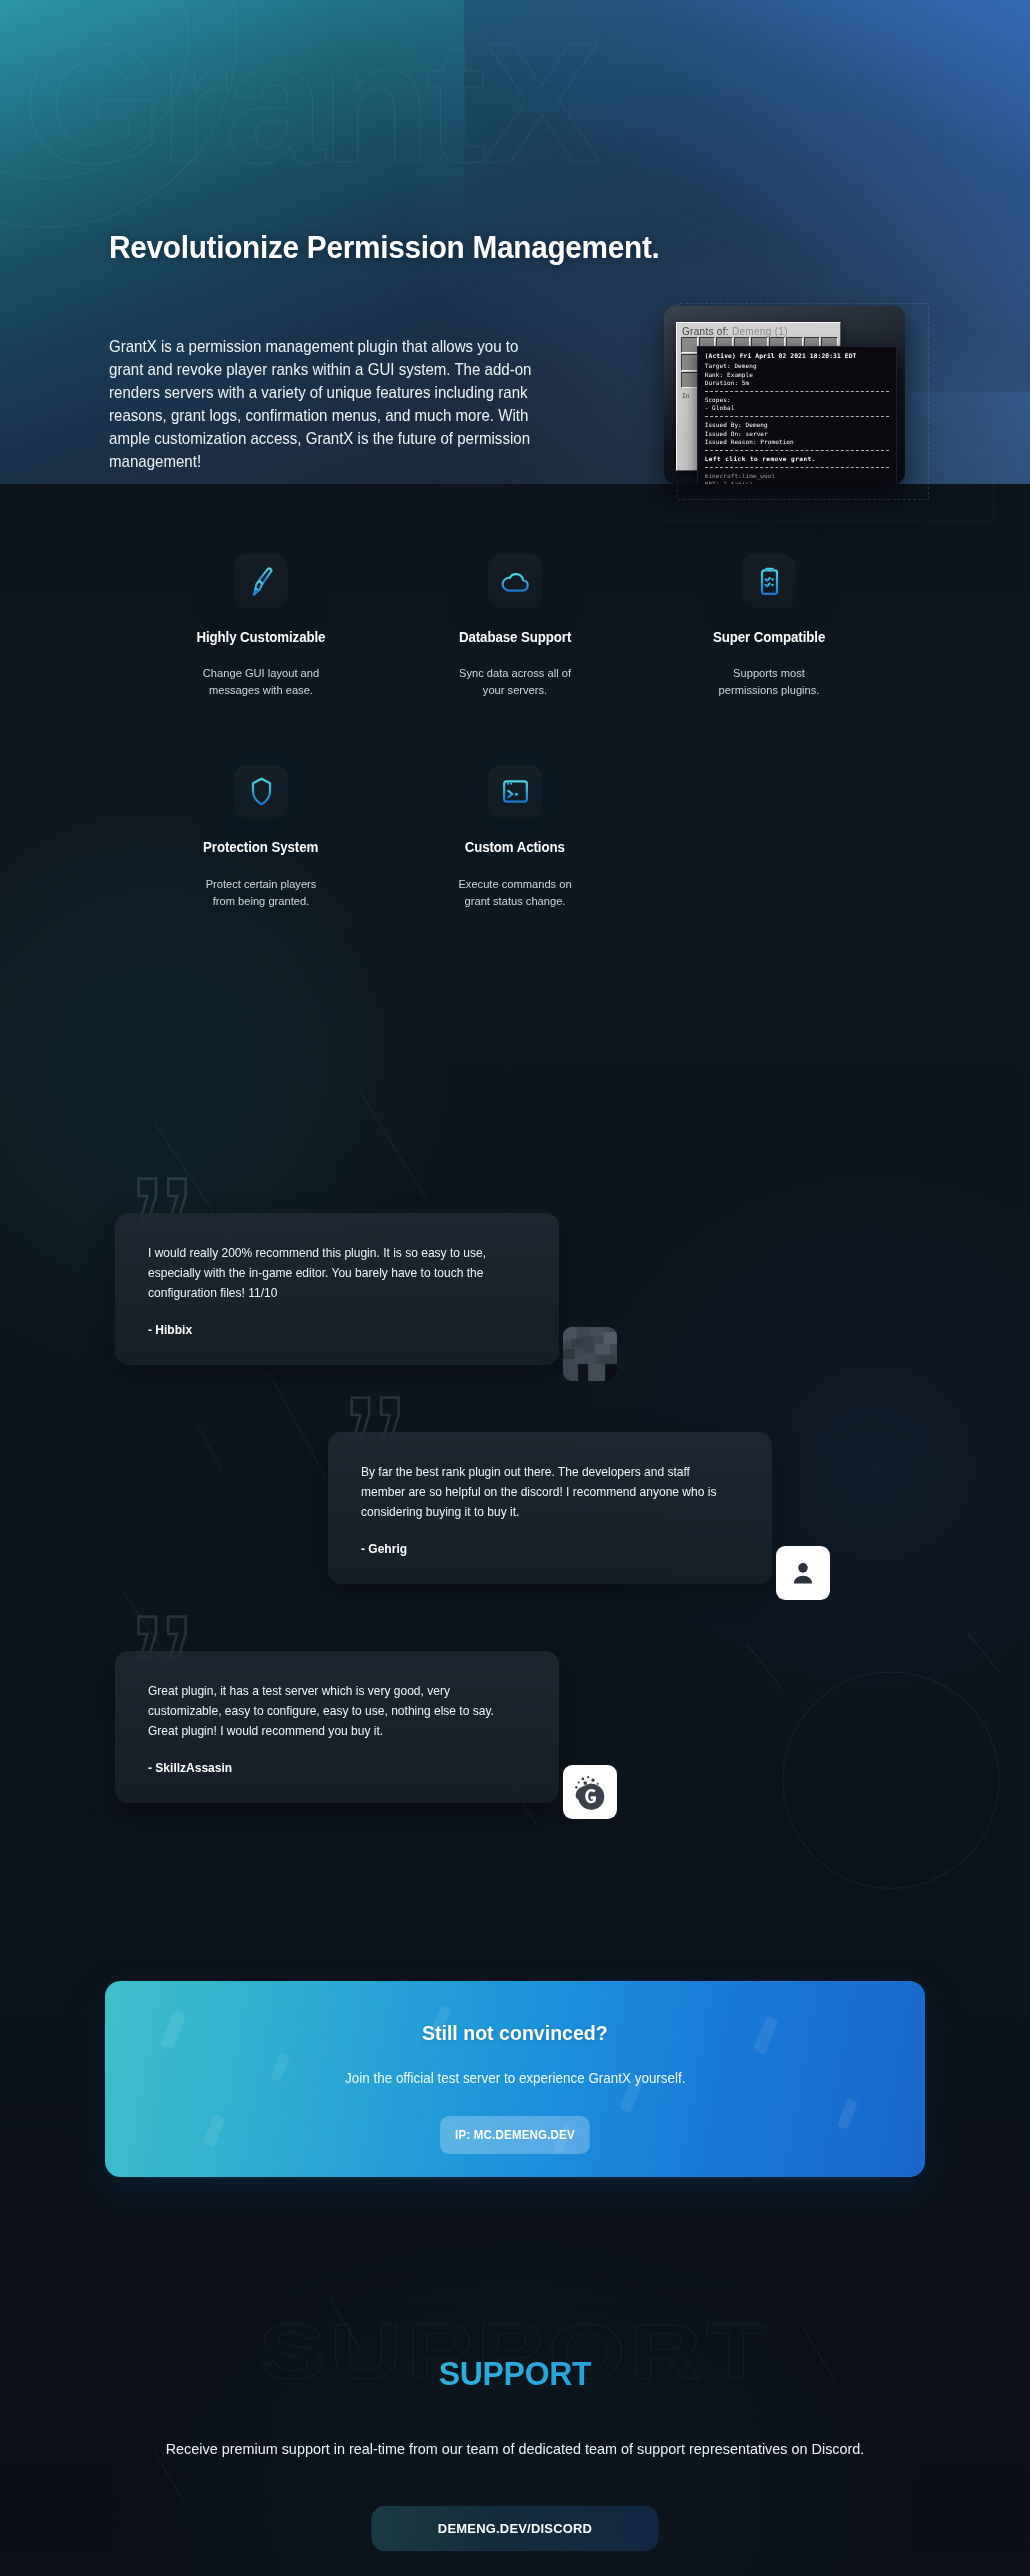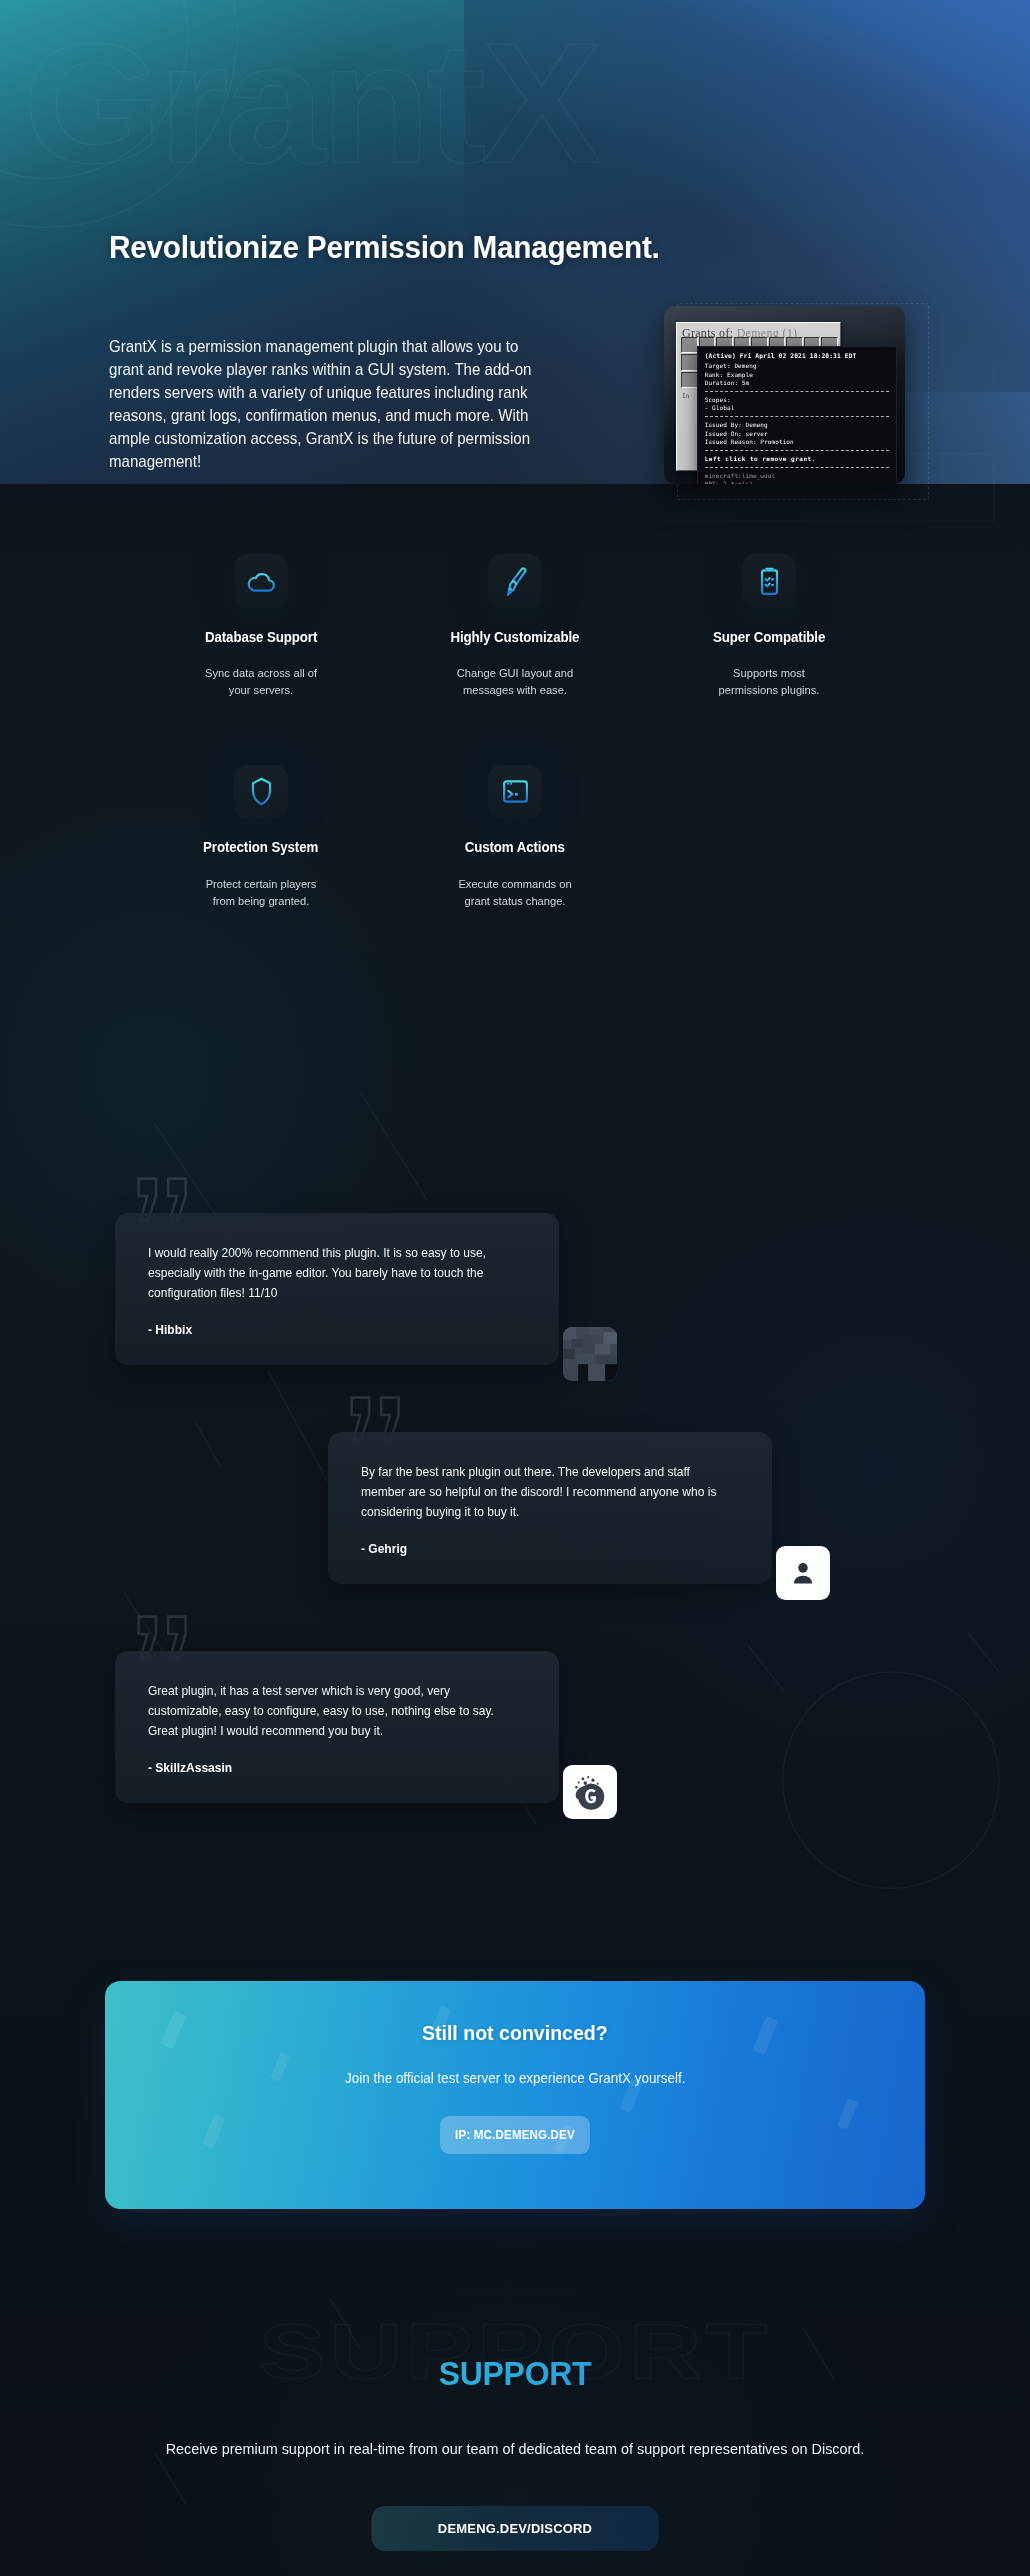--- a/index.html
+++ b/index.html
@@ -75,22 +75,22 @@
     background:linear-gradient(165deg,#3a4350 0%,#2b323d 22%,#10161e 60%,#0a0e14 100%);
     box-shadow:0 13.4px 31px rgba(0,0,0,0.55);overflow:hidden;
   }
   .mc-gui{
     position:absolute;left:12.4px;top:15.5px;width:165px;height:149px;
     background:linear-gradient(180deg,#d2d2d2 0%,#c6c6c6 100%);
     border:1px solid #ffffff;border-right-color:#5a5a5a;border-bottom-color:#5a5a5a;
     box-shadow:0 3.1px 9.3px rgba(0,0,0,0.5);
   }
   .mc-title{
-    position:absolute;left:4.6px;top:3.1px;font-size:12px;letter-spacing:0.3px;
-    font-family:Liberation Serif, serif;color:#404040;white-space:nowrap;
+    position:absolute;left:4.6px;top:3.1px;font-size:10px;letter-spacing:0.3px;
+    font-family:Liberation Sans, sans-serif;color:#404040;white-space:nowrap;
   }
   .mc-title b{color:#8a8a8a;font-weight:400}
   .mc-grid{position:absolute;left:4.1px;top:14.4px;display:grid;grid-template-columns:repeat(9,16.5px);
     grid-auto-rows:16.5px;gap:1px;}
   .mc-slot{background:#8b8b8b;border-top:1px solid #373737;border-left:1px solid #373737;
     border-right:1px solid #ffffff;border-bottom:1px solid #ffffff;}
   .mc-inv-label{position:absolute;left:4.6px;top:69px;font-size:6.2px;color:#404040;
     font-family:"DejaVu Sans Mono","Liberation Mono",monospace;}
   .mc-cursor{position:absolute;left:20.6px;top:50px;width:0;height:0;
     border-left:5.7px solid #d8d8d8;border-top:3.1px solid transparent;border-bottom:5.7px solid transparent;
@@ -146,21 +146,21 @@
   .av-white svg{width:28px;height:28px;}
   .av-g{background:#ffffff;}
   .av-g svg{width:38px;height:38px;}
 
   
   .cta-ghost{
     position:absolute;left:140px;top:2040px;width:750px;height:139px;border-radius:15.5px;
     border:0.5px solid rgba(160,200,220,0.08);
   }
   .cta{
-    position:absolute;left:105px;top:1981px;width:820px;height:228px;border-radius:15.5px;
+    position:absolute;left:105px;top:1981px;width:820px;height:196px;border-radius:15.5px;
     background:linear-gradient(100deg,#3ec0c9 0%,#32b4cf 16%,#24a0d8 36%,#1b8ddd 56%,#1878d6 76%,#1966cc 100%);
     box-shadow:0 14.4px 36px rgba(10,60,110,0.30);overflow:hidden;
     display:flex;flex-direction:column;align-items:center;
   }
   .cta .spark{position:absolute;background:rgba(255,255,255,0.08);border-radius:3.1px;transform:rotate(22deg)}
   .cta-title{position:relative;margin-top:40px;font-size:20.6px;font-weight:700;color:#fff;
     text-shadow:0 1px 5.2px rgba(0,0,0,0.16);transform:scaleX(0.95);}
   .cta-sub{position:relative;margin-top:25px;font-size:14px;color:#f2fbff;font-weight:400;transform:scaleX(0.96);}
   .cta-btn{
     position:relative;margin-top:30px;min-width:156px;height:38px;border-radius:9.3px;
@@ -299,48 +299,48 @@
     </div>
   </div>
 
   <section class="features">
     <div class="feat-row">
 
       <div class="feat">
         <div class="feat-iconbox">
           <svg viewBox="0 0 24 24" fill="none">
             <defs>
-                <linearGradient id="g1" x1="0" y1="0" x2="0" y2="1">
-              <stop offset="0" stop-color="#4ad6e0"></stop>
-                  <stop offset="1" stop-color="#1a76d2"></stop>
-                </linearGradient>
-              </defs>
-            <path d="M6.5 19h11a4 4 0 0 0 .4-7.98A5.5 5.5 0 0 0 7.6 9.2 4.4 4.4 0 0 0 6.5 19Z" stroke="url(#g1)" stroke-width="1.7" stroke-linejoin="round"></path>
-          </svg>
-        </div>
-        <div class="feat-title">Database Support</div>
-        <div class="feat-desc">Sync data across all of your servers.</div>
-      </div>
-
-      <div class="feat">
-        <div class="feat-iconbox">
-          <svg viewBox="0 0 24 24" fill="none">
-            <defs>
                 <linearGradient id="g2" x1="0" y1="0" x2="0" y2="1">
               <stop offset="0" stop-color="#4ad6e0"></stop>
                   <stop offset="1" stop-color="#1a76d2"></stop>
                 </linearGradient>
               </defs>
             <path d="M16.8 2.4 10 11.2l2.8 2.6 6.4-9.2a1.4 1.4 0 0 0-2.4-2.2Z" stroke="url(#g2)" stroke-width="1.6" stroke-linejoin="round"></path>
             <path d="M10.2 11.4 8.1 14l-2 8.5 4.3-4.1 2.3-4.6Z" stroke="url(#g2)" stroke-width="1.6" stroke-linejoin="round"></path>
             <circle cx="8.1" cy="18.6" r="0.9" stroke="url(#g2)" stroke-width="1.2"></circle>
           </svg>
         </div>
         <div class="feat-title">Highly Customizable</div>
         <div class="feat-desc">Change GUI layout and messages with ease.</div>
+      </div>
+
+      <div class="feat">
+        <div class="feat-iconbox">
+          <svg viewBox="0 0 24 24" fill="none">
+            <defs>
+                <linearGradient id="g1" x1="0" y1="0" x2="0" y2="1">
+              <stop offset="0" stop-color="#4ad6e0"></stop>
+                  <stop offset="1" stop-color="#1a76d2"></stop>
+                </linearGradient>
+              </defs>
+            <path d="M6.5 19h11a4 4 0 0 0 .4-7.98A5.5 5.5 0 0 0 7.6 9.2 4.4 4.4 0 0 0 6.5 19Z" stroke="url(#g1)" stroke-width="1.7" stroke-linejoin="round"></path>
+          </svg>
+        </div>
+        <div class="feat-title">Database Support</div>
+        <div class="feat-desc">Sync data across all of your servers.</div>
       </div>
 
       <div class="feat">
         <div class="feat-iconbox">
           <svg viewBox="0 0 24 24" fill="none">
             <defs>
                 <linearGradient id="g3" x1="0" y1="0" x2="0" y2="1">
               <stop offset="0" stop-color="#4ad6e0"></stop>
                   <stop offset="1" stop-color="#1a76d2"></stop>
                 </linearGradient>

